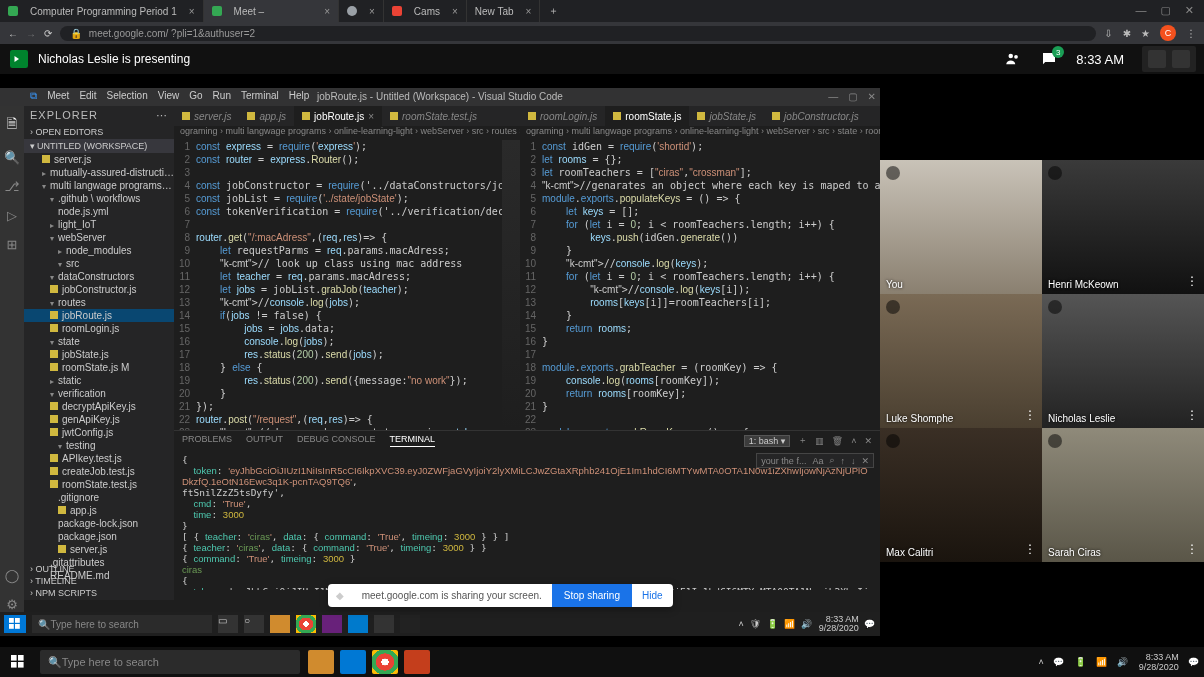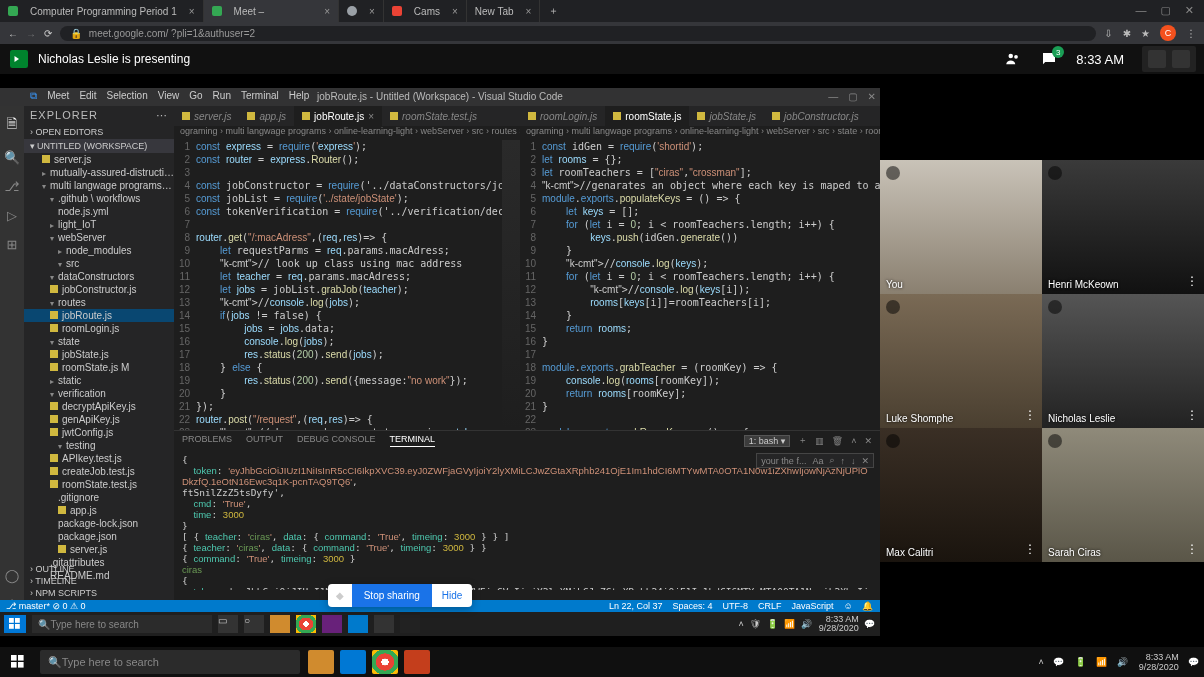--- a/index.html
+++ b/index.html
@@ -383,32 +383,20 @@
 { <span class="t-cyan">command</span>: <span class="t-ora">'True'</span>, <span class="t-cyan">timeing</span>: <span class="t-yel">3000</span> }
 <span class="t-grn">ciras</span>
 {
   <span class="t-cyan">token</span>: 'eyJhbGciOiJIUzI1NiIsInR5cCI6IkpXVC39.eyJ0ZWFjaGVyIjoiY2lyXMiLCJwZGtaXRphb24iOjE1Im1hdCI6MTYwMTA0OTA1Nywib2XhwIjowNjAyNjUPlODkzfQ.imDtN16FEwc3q1K-pcnTAQ9TQ6
 epPlRhXaqwGkDOnU',
   : ,
   : 
 }</div>
   </div>
 
-  <div class="statusbar">
-    <span>⎇ master*   ⊘ 0 ⚠ 0</span>
-    <div class="right">
-      <span>Ln 22, Col 37</span>
-      <span>Spaces: 4</span>
-      <span>UTF-8</span>
-      <span>CRLF</span>
-      <span>JavaScript</span>
-      <span>☺</span>
-      <span>🔔</span>
-    </div>
-  </div>
 </div>
 
 <div class="tiles" id="tiles">
     <div class="tile t1">
       <span class="mic"></span>
       <span class="label">You</span>
     </div>
     <div class="tile t2">
       <span class="mic"></span>
       <span class="label">Henri McKeown</span>
@@ -431,20 +419,21 @@
     </div>
     <div class="tile t6">
       <span class="mic"></span>
       <span class="label">Sarah Ciras</span>
       <span class="more">⋮</span>
     </div>
   </div>
 
 <div class="share-bar">
   <span style="padding:0 8px">◆</span>
+  <span class="txt">meet.google.com is sharing your screen.</span>
   <span class="stop">Stop sharing</span>
   <span class="hide">Hide</span>
 </div>
 
 <div class="tbar-inner">
   <span class="start">
       <svg width="12" height="12" viewBox="0 0 10 10" fill="#fff">
         <rect width="4" height="4"></rect>
         <rect x="5" width="4" height="4"></rect>
         <rect y="5" width="4" height="4"></rect>

